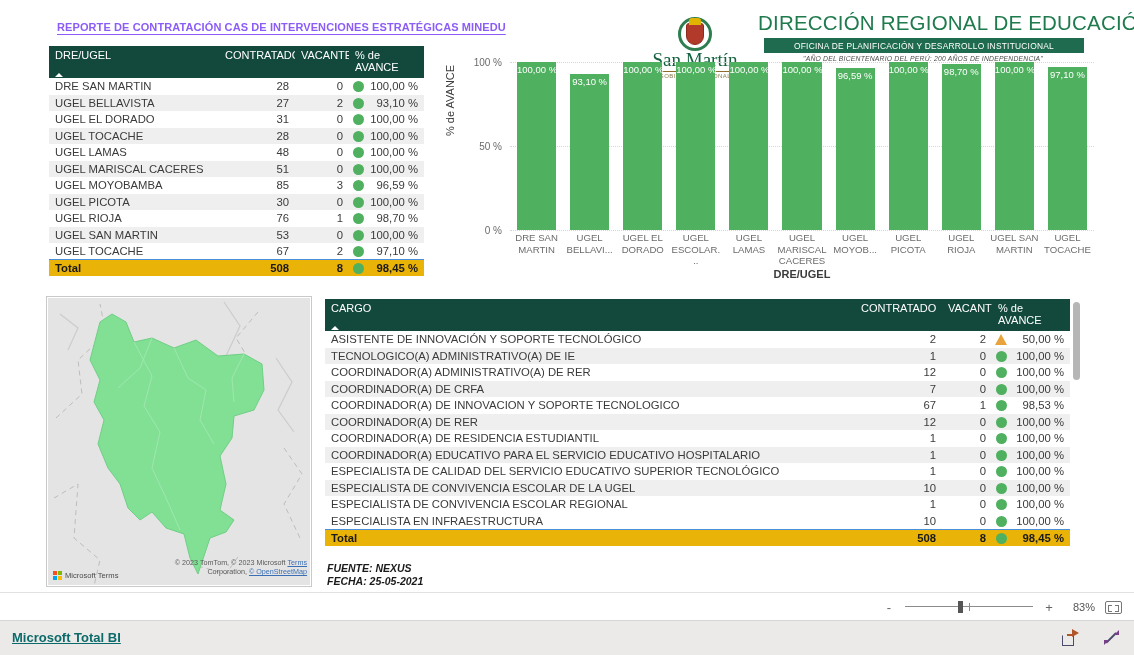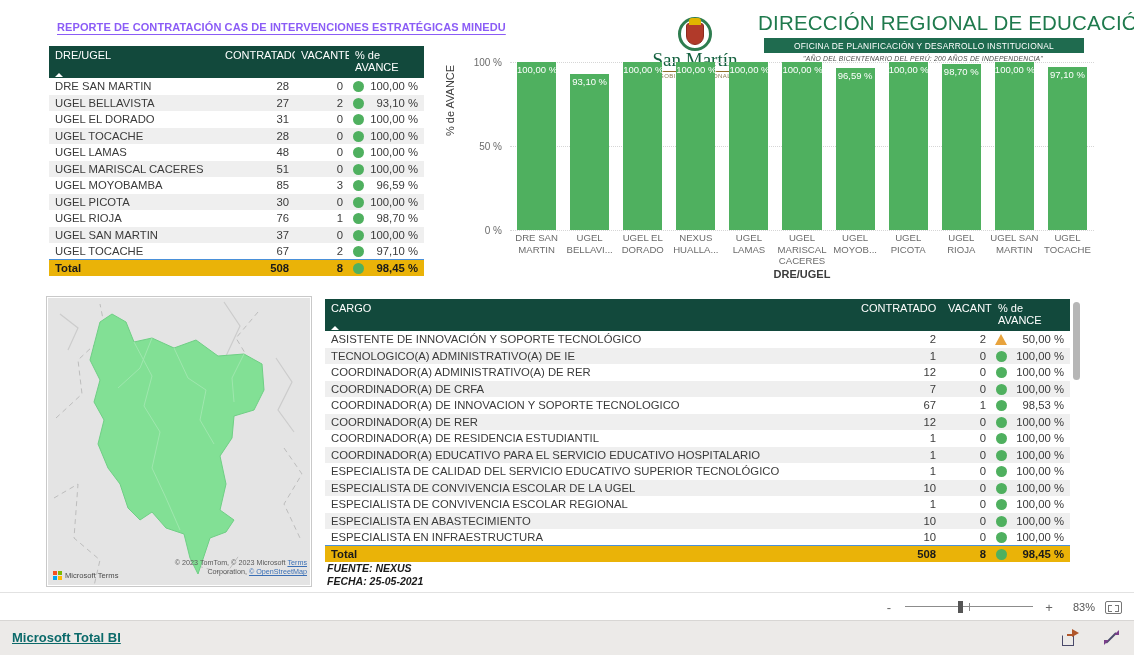--- a/index.html
+++ b/index.html
@@ -325,21 +325,21 @@
           <td class="kpi-cell"><span class="kpi-dot"></span><span>100,00 %</span></td>
         </tr>
         <tr class="">
           <td>UGEL RIOJA</td>
           <td class="num">76</td>
           <td class="num">1</td>
           <td class="kpi-cell"><span class="kpi-dot"></span><span>98,70 %</span></td>
         </tr>
         <tr class="alt">
           <td>UGEL SAN MARTIN</td>
-          <td class="num">37</td>
+          <td class="num">53</td>
           <td class="num">0</td>
           <td class="kpi-cell"><span class="kpi-dot"></span><span>100,00 %</span></td>
         </tr>
         <tr class="">
           <td>UGEL TOCACHE</td>
           <td class="num">67</td>
           <td class="num">2</td>
           <td class="kpi-cell"><span class="kpi-dot"></span><span>97,10 %</span></td>
         </tr>
         <tr class="total">
@@ -417,21 +417,21 @@
             <div class="bar" style="height: 163.128px; background: rgb(79, 176, 95);">
               <span class="bar-label">97,10 %</span>
             </div>
           </div>
         </div>
     </div>
     <div class="x-cats">
         <div class="x-cat">DRE SAN MARTIN</div>
         <div class="x-cat">UGEL BELLAVI...</div>
         <div class="x-cat">UGEL EL DORADO</div>
-        <div class="x-cat">NEXUS HUALLA...</div>
+        <div class="x-cat">UGEL ESCOLAR...</div>
         <div class="x-cat">UGEL LAMAS</div>
         <div class="x-cat">UGEL MARISCAL CACERES</div>
         <div class="x-cat">UGEL MOYOB...</div>
         <div class="x-cat">UGEL PICOTA</div>
         <div class="x-cat">UGEL RIOJA</div>
         <div class="x-cat">UGEL SAN MARTIN</div>
         <div class="x-cat">UGEL TOCACHE</div>
       </div>
     <div class="x-axis-title">DRE/UGEL</div>
   </div>
@@ -559,26 +559,20 @@
           <td class="num">10</td>
           <td class="num">0</td>
           <td class="kpi-cell"><span class="kpi-dot"></span><span>100,00 %</span></td>
         </tr>
         <tr class="">
           <td>ESPECIALISTA DE CONVIVENCIA ESCOLAR REGIONAL</td>
           <td class="num">1</td>
           <td class="num">0</td>
           <td class="kpi-cell"><span class="kpi-dot"></span><span>100,00 %</span></td>
         </tr>
-        <tr class="alt">
-          <td>ESPECIALISTA EN ABASTECIMIENTO</td>
-          <td class="num">10</td>
-          <td class="num">0</td>
-          <td class="kpi-cell"><span class="kpi-dot"></span><span>100,00 %</span></td>
-        </tr>
         <tr class="">
           <td>ESPECIALISTA EN INFRAESTRUCTURA</td>
           <td class="num">10</td>
           <td class="num">0</td>
           <td class="kpi-cell"><span class="kpi-dot"></span><span>100,00 %</span></td>
         </tr>
         <tr class="total">
           <td>Total</td>
           <td class="num">508</td>
           <td class="num">8</td>

